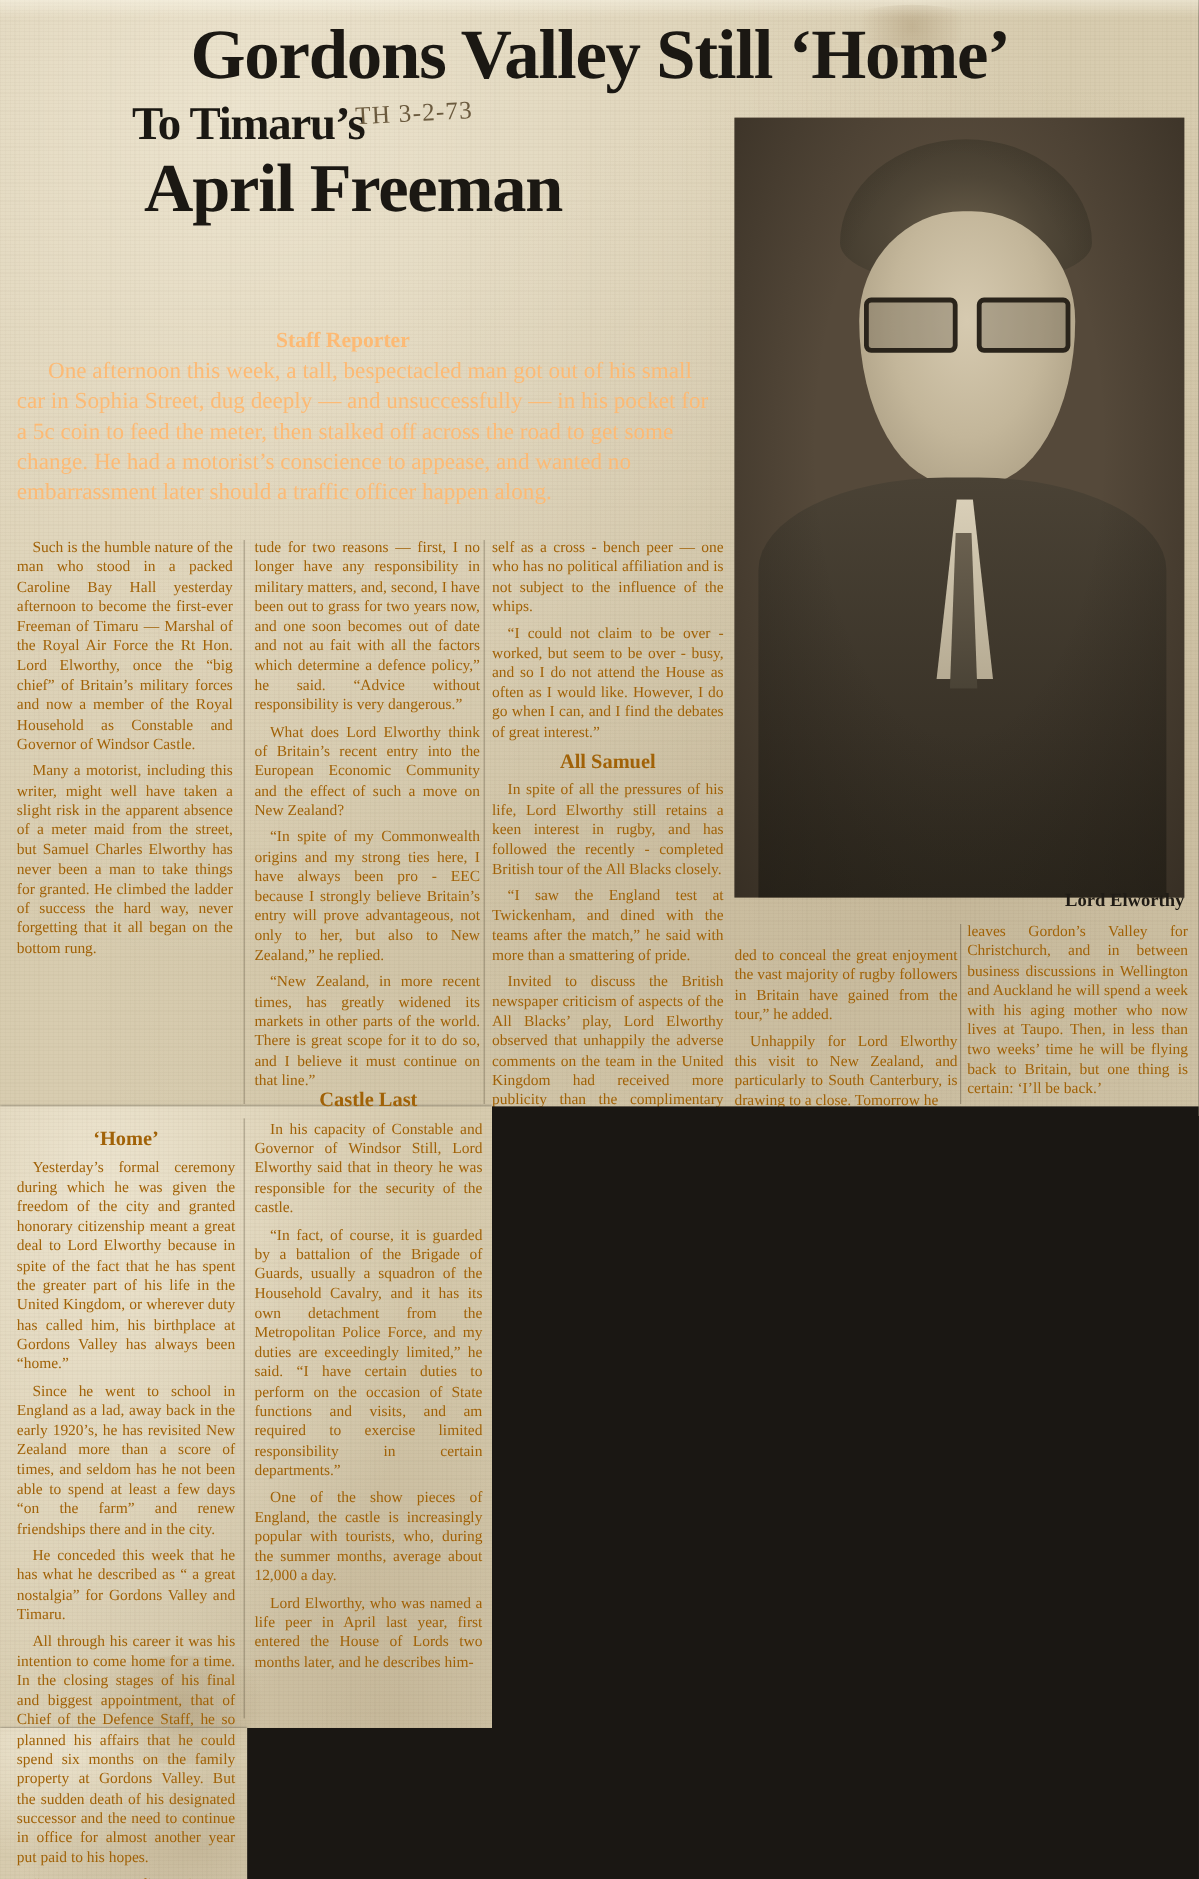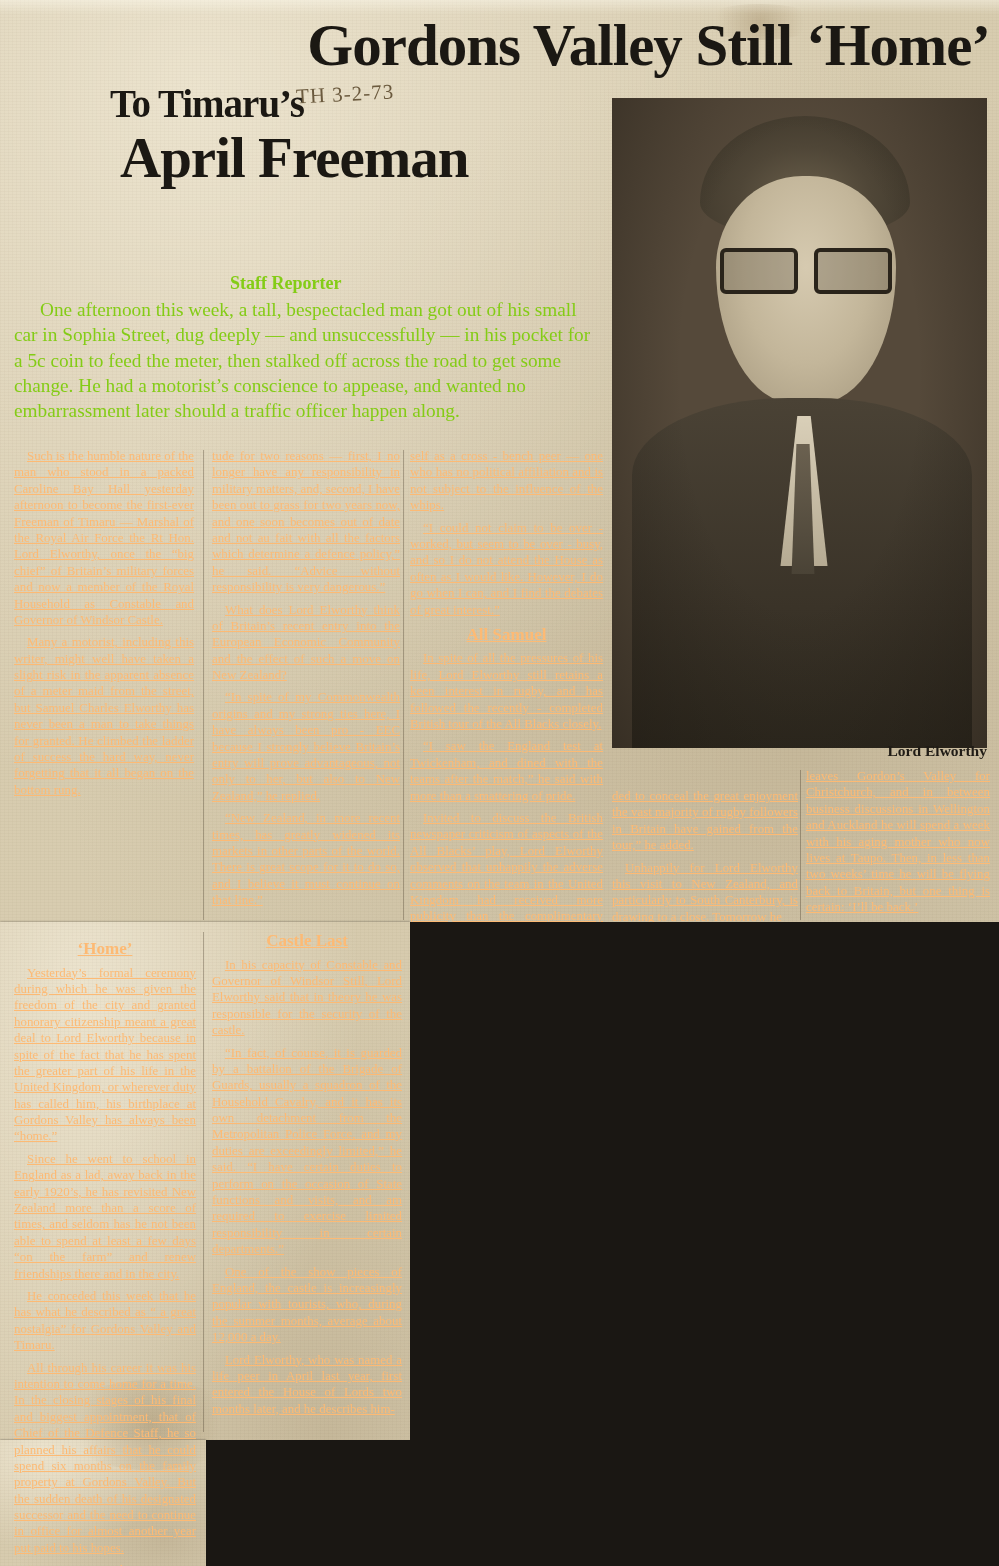--- a/index.html
+++ b/index.html
@@ -45,38 +45,38 @@
   #headline{
     position:absolute; left:10px; top:18px; width:980px;
     color:#1b1813;
   }
   .hl-line{
     font-family:"Liberation Serif", serif;
     font-weight:700;
     letter-spacing:-1px;
     line-height:.92;
   }
-  #hl1{ font-size:59px; text-align:right; white-space:nowrap; }
+  #hl1{ font-size:59px; text-align:center; white-space:nowrap; }
   #hl2{ font-size:39px; margin-left:100px; margin-top:14px;}
   #hl3{ font-size:57px; margin-left:110px; margin-top:10px;}
 
   #pencil-note{
     position:absolute; left:296px; top:82px;
     font-family:"Liberation Serif", serif;
     font-size:21px;
     color:#6b5a3e;
     transform:rotate(-3deg);
     letter-spacing:1px;
   }
 
   
   #lead{
     position:absolute; left:14px; top:272px; width:584px;
     font-size:19.3px; line-height:1.30;
-    color:#84cc16;
+    color:#fdba74;
     text-align:left;
   }
   #byline{
     font-weight:700; font-size:18px; margin-left:216px; margin-bottom:2px;
   }
   #lead p{ margin:0; text-indent:26px; }
 
   
   #photo-block{
     position:absolute; left:612px; top:98px; width:375px; height:650px;
@@ -132,43 +132,43 @@
   #photo-caption{
     position:absolute; left:612px; top:742px; width:375px;
     text-align:right; font-weight:700; font-size:15.5px; color:#201c16;
   }
 
   
   .col{
     position:absolute;
     font-size:12.9px;
     line-height:1.27;
-    color:#fdba74;
+    color:#a16207;
     text-align:justify;
-    -webkit-hyphens:auto; hyphens:auto;text-decoration:underline;
+    -webkit-hyphens:auto; hyphens:auto;
   }
   .col p{ margin:0 0 6px 0; text-indent:13px; }
   .col p.noind{ text-indent:0; }
   .subhead{
     font-weight:700;
     font-size:17px;
     text-align:center;
     margin:6px 0 5px 0;
     text-indent:0;
     font-family:"Liberation Serif", serif;
   }
 
   #col1{ left:14px;  top:448px; width:180px; }
   #col2{ left:212px; top:448px; width:188px; }
   #col3{ left:410px; top:448px; width:193px; }
   #col4{ left:612px; top:788px; width:186px; }
   #col5{ left:806px; top:768px; width:184px; }
 
   #col1b{ left:14px;  top:932px; width:182px; }
-  #col2b{ left:212px; top:924px; width:190px; }
+  #col2b{ left:212px; top:900px; width:190px; }
 
   .divider-v{
     position:absolute; width:1px; background:rgba(70,58,40,.35);
   }
   
   .edge{
     position:absolute;
     background:rgba(26,23,19,1);
   }
   #edge-bottom-right{ left:410px; top:922px; width:589px; height:644px; }

